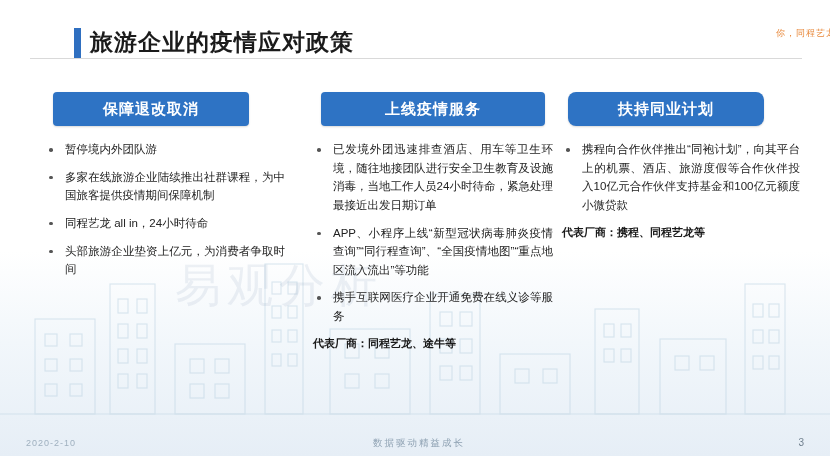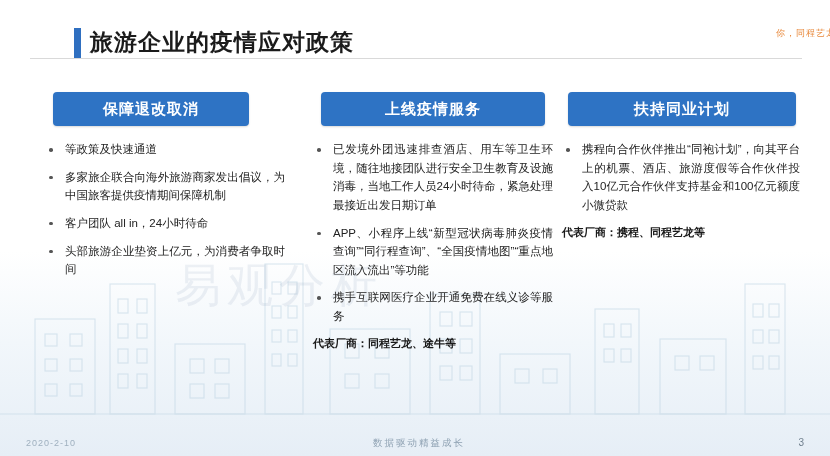--- a/index.html
+++ b/index.html
@@ -118,21 +118,21 @@
     font-size: 15px;
     font-weight: bold;
     display: flex;
     align-items: center;
     justify-content: center;
     letter-spacing: 1px;
     box-shadow: 0 1px 2px rgba(0,0,0,0.15);
   }
   .col-1 .col-head { width: 196px; margin-left: 8px; }
   .col-2 .col-head { width: 224px; margin-left: 8px; }
-  .col-3 .col-head { width: 228px; margin-left: 6px; }
+  .col-3 .col-head { width: 196px; margin-left: 6px; border-radius: 8px; }
   .bullets {
     margin: 14px 0 0 0;
     padding: 0;
     list-style: none;
   }
   .bullets li {
     position: relative;
     padding-left: 20px;
     margin-bottom: 9px;
     font-size: 11.5px;
@@ -265,23 +265,23 @@
       <div class="logo-sub">你，同程艺龙等</div>
     </div>
   </div>
   <div class="header-rule"></div>
 
   <div class="columns">
 
     <div class="col col-1">
       <div class="col-head">保障退改取消</div>
       <ul class="bullets">
-        <li>等政策及快速通道</li>
-        <li>多家旅企联合向海外旅游商家发出倡议，为中国旅客提供疫情期间保障机制</li>
-        <li>客户团队 all in，24小时待命</li>
+        <li>暂停境内外团队游</li>
+        <li>多家在线旅游企业陆续推出社群课程，为中国旅客提供疫情期间保障机制</li>
+        <li>同程艺龙 all in，24小时待命</li>
         <li>头部旅游企业垫资上亿元，为消费者争取时间</li>
       </ul>
     </div>
 
     <div class="col col-2">
       <div class="col-head">上线疫情服务</div>
       <ul class="bullets">
         <li>已发境外团迅速排查酒店、用车等卫生环境，随往地接团队进行安全卫生教育及设施消毒，当地工作人员24小时待命，紧急处理最接近出发日期订单</li>
         <li>APP、小程序上线“新型冠状病毒肺炎疫情查询”“同行程查询”、“全国疫情地图”“重点地区流入流出”等功能</li>
         <li>携手互联网医疗企业开通免费在线义诊等服务</li>

